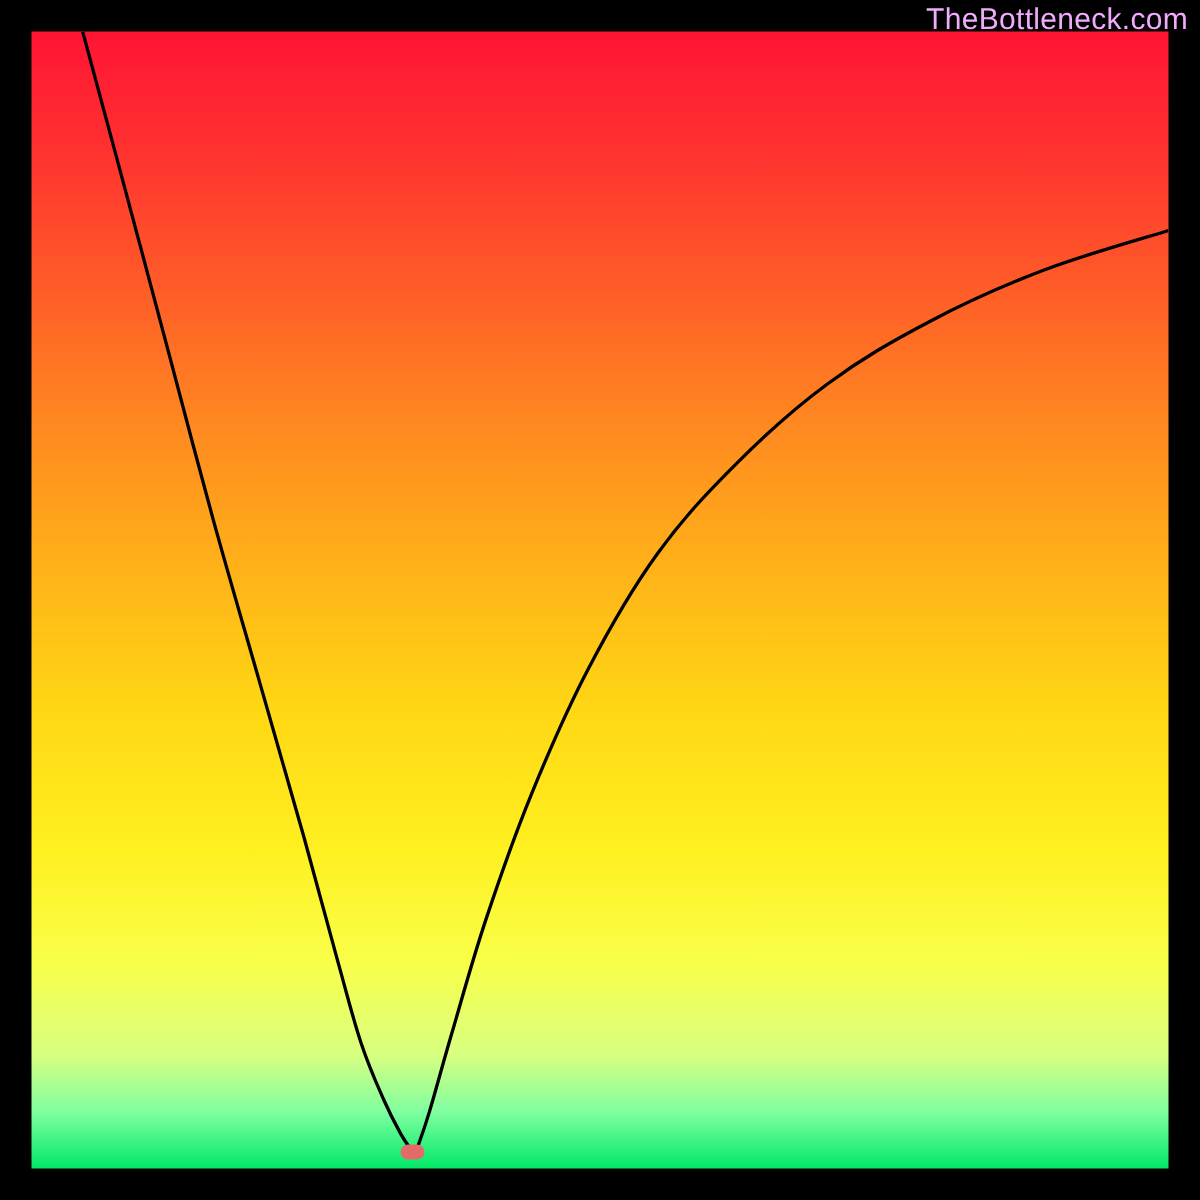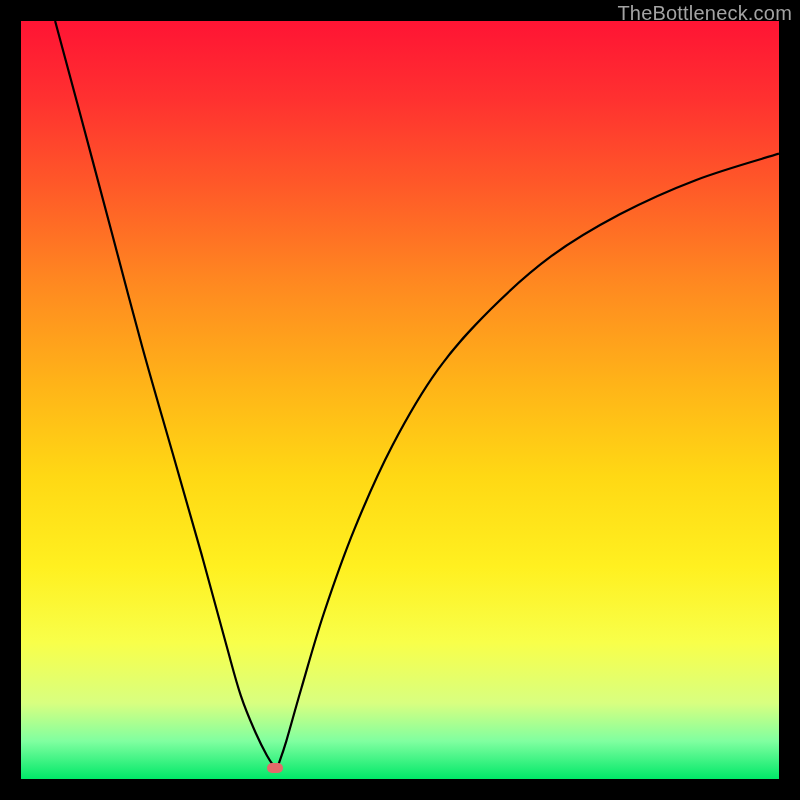--- a/index.html
+++ b/index.html
@@ -27,21 +27,21 @@
       #fff020 72%,
       #f8ff4a 82%,
       #d8ff80 90%,
       #80ffa0 95%,
       #00e868 100%);
   }
   .watermark {
     position: absolute;
     top: 2px;
     right: 8px;
-    color: #a3a3a3;
+    color: #f0abfc;
     font-size: 20px;
     font-weight: 400;
     letter-spacing: 0.2px;
     z-index: 5;
   }
   svg.curve {
     position: absolute;
     left: 0;
     top: 0;
     width: 758px;

